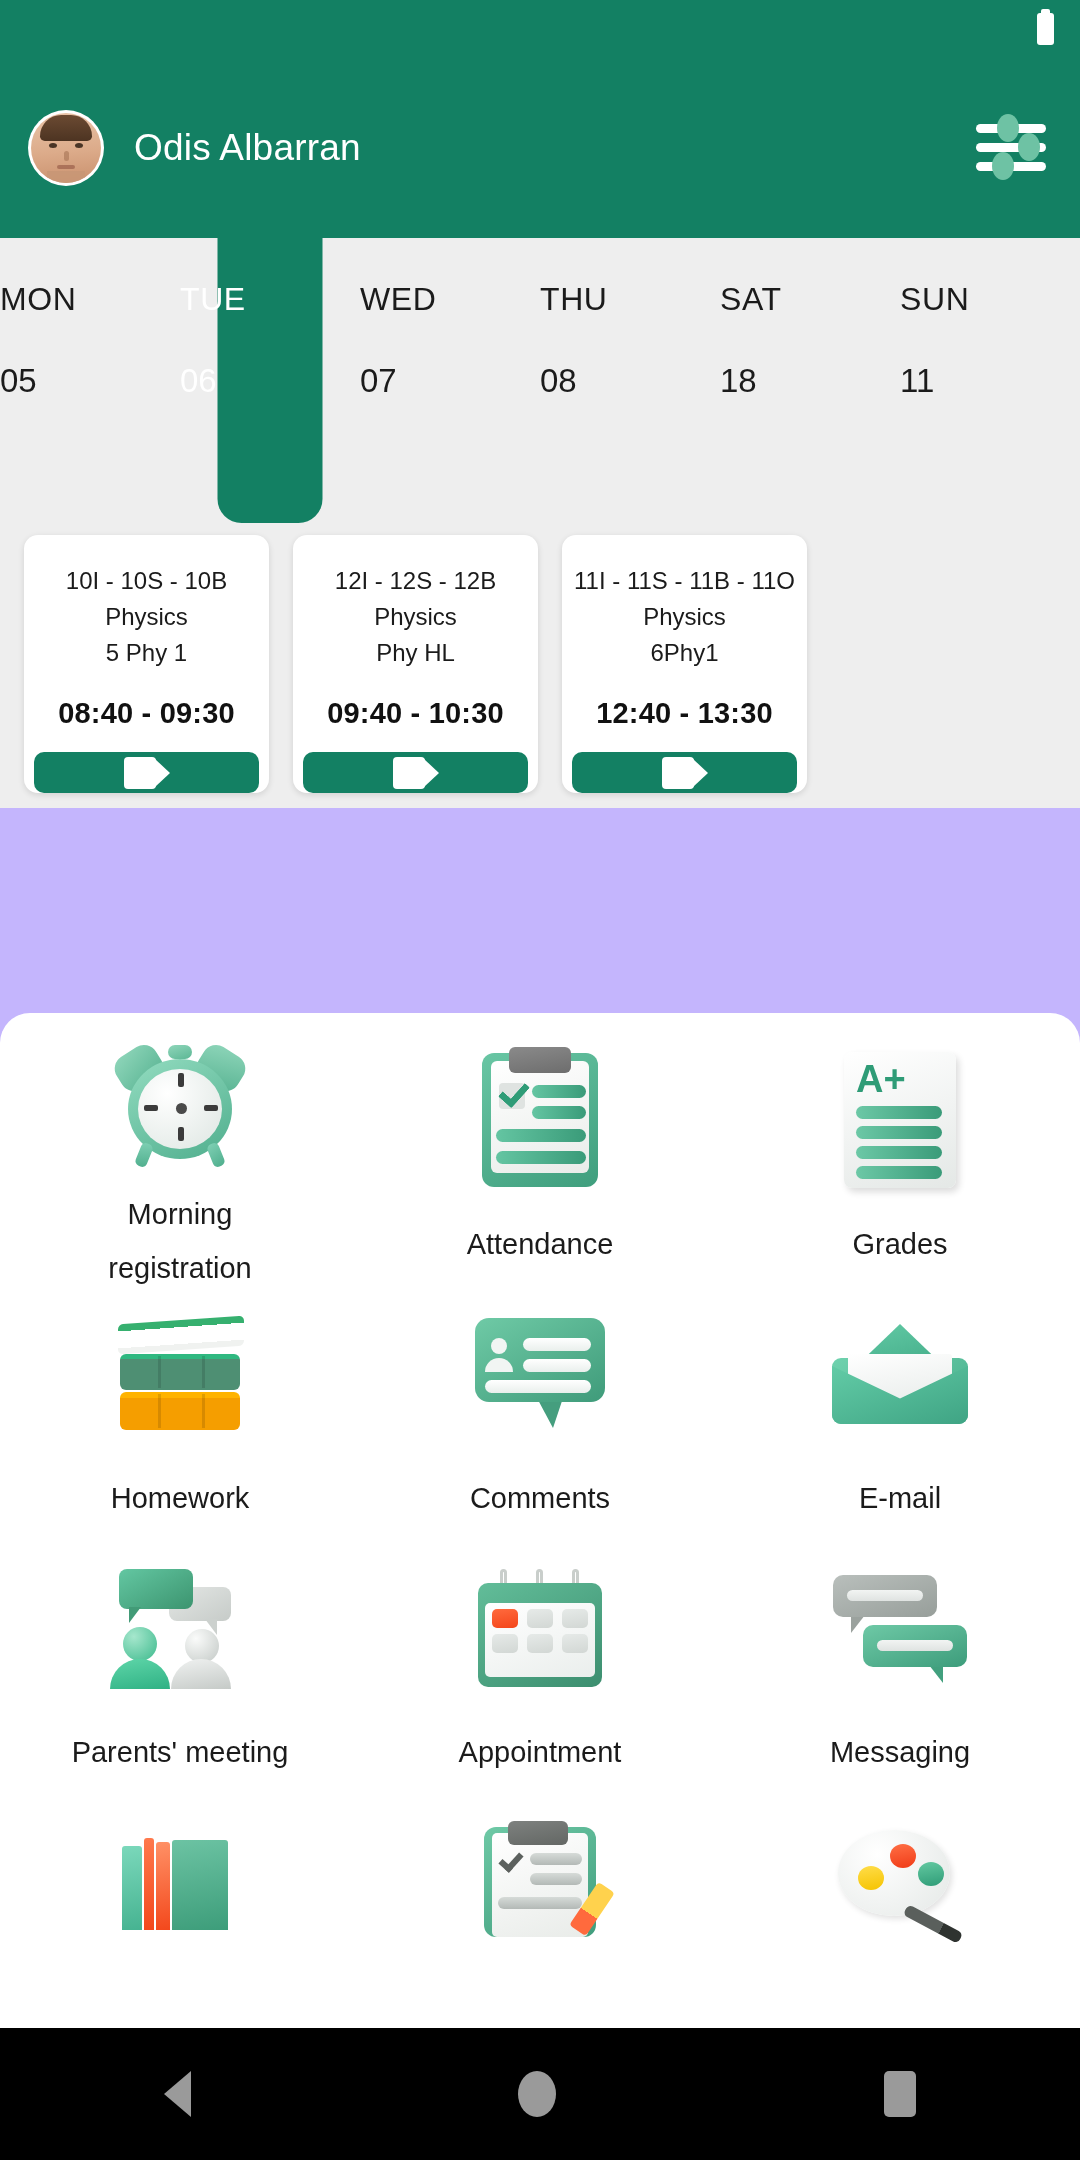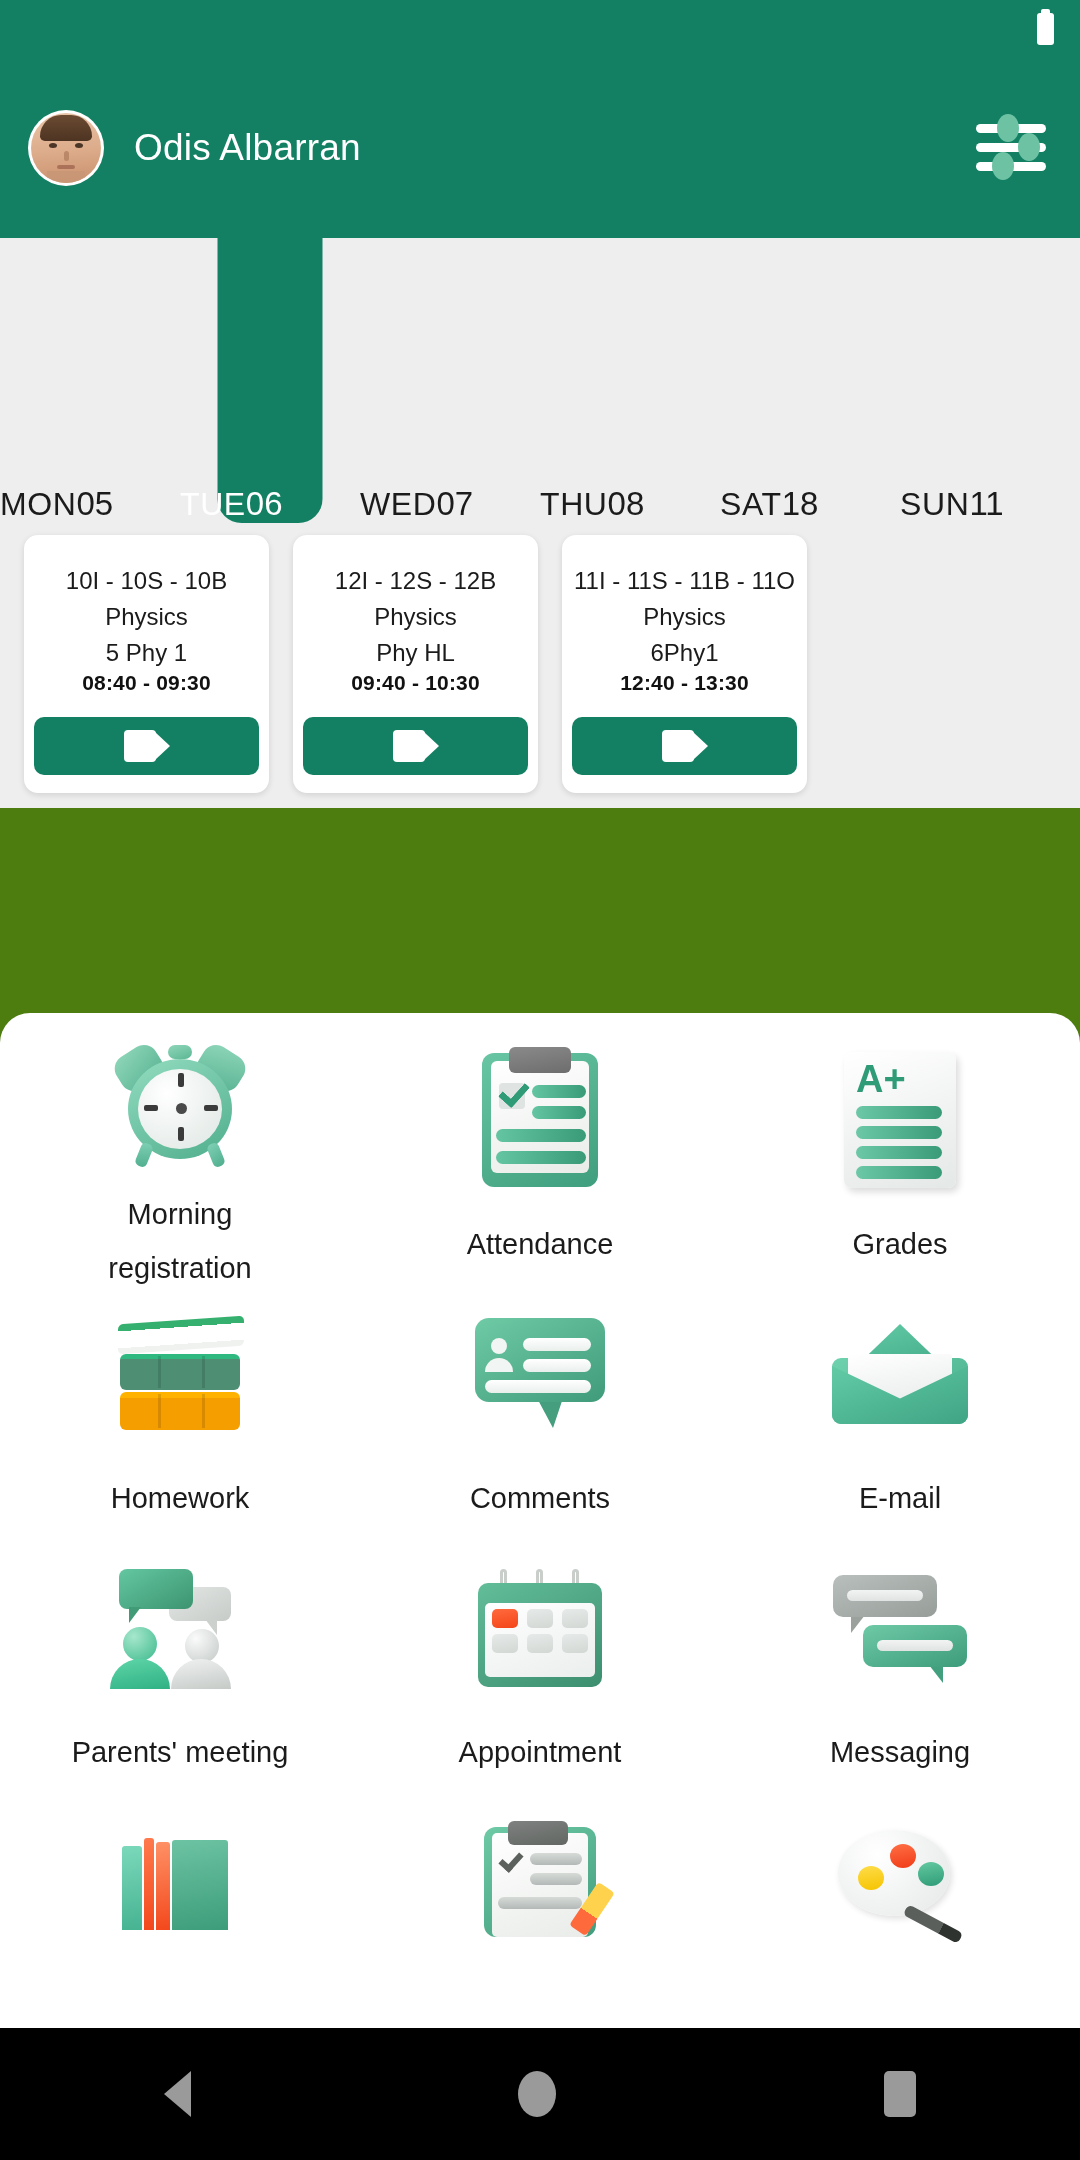--- a/index.html
+++ b/index.html
@@ -2,21 +2,21 @@
 <html><head>
 <meta charset="utf-8">
 <style>
   * { box-sizing: border-box; margin: 0; padding: 0; }
   html, body {
     width: 1080px; height: 2160px;
     font-family: "Liberation Sans", sans-serif;
     background: #ffffff;
     overflow: hidden;
   }
-  .phone { position: relative; width: 1080px; height: 2160px; background:#4d7c0f; }
+  .phone { position: relative; width: 1080px; height: 2160px; background:#c4b5fd; }
 
   
   .statusbar {
     height: 58px; background: #138063;
     display: flex; align-items: center; justify-content: flex-end;
     padding-right: 26px;
   }
   .battery {
     width: 17px; height: 32px; border-radius: 3px;
     background: #ffffff; position: relative;
@@ -87,21 +87,21 @@
   .sl-knob.k2 { top:16px; left:42px; }
   .sl-knob.k3 { top:35px; left:16px; }
 
   
   .weekstrip {
     height: 285px; background: #eeeeee; position: relative;
     display: flex; align-items: stretch;
   }
   .day {
     flex: 1 1 0; position: relative;
-    display: flex; flex-direction: row; align-items: flex-end;
+    display: flex; flex-direction: column; align-items: flex-start;
     padding-top: 43px; cursor: pointer;
   }
   .day .pill {
     position: absolute; top: 0; left: 50%; transform: translateX(-50%);
     width: 105px; height: 100%;
     background: #138063; border-radius: 0 0 24px 24px; z-index: 0;
   }
   .day .dow {
     position: relative; z-index: 1;
     font-size: 32px; color: #1b1b1b; letter-spacing: .6px;
@@ -121,21 +121,21 @@
   .card {
     flex: none; width: 245px; background: #ffffff;
     border-radius: 14px; box-shadow: 0 2px 6px rgba(0,0,0,.12);
     padding: 28px 10px 0; display: flex; flex-direction: column;
     align-items: center; height: 258px;
   }
   .card .c-class { font-size: 24px; color:#1b1b1b; line-height: 36px; white-space: nowrap; }
   .card .c-subject { font-size: 24px; color:#1b1b1b; line-height: 36px; }
   .card .c-room { font-size: 24px; color:#1b1b1b; line-height: 36px; }
   .card .c-time {
-    font-size: 21px; font-weight: bold; color:#111; 
+    font-size: 29px; font-weight: bold; color:#111; margin-top: 26px;
     letter-spacing: .2px; white-space: nowrap;
   }
   .card .c-btn {
     margin-top: 22px; width: 100%; height: 58px; border: none;
     background: #138063; border-radius: 10px; cursor: pointer;
     display:flex; align-items:center; justify-content:center;
   }
   .videocam {
     width: 46px; height: 32px; position: relative;
   }

